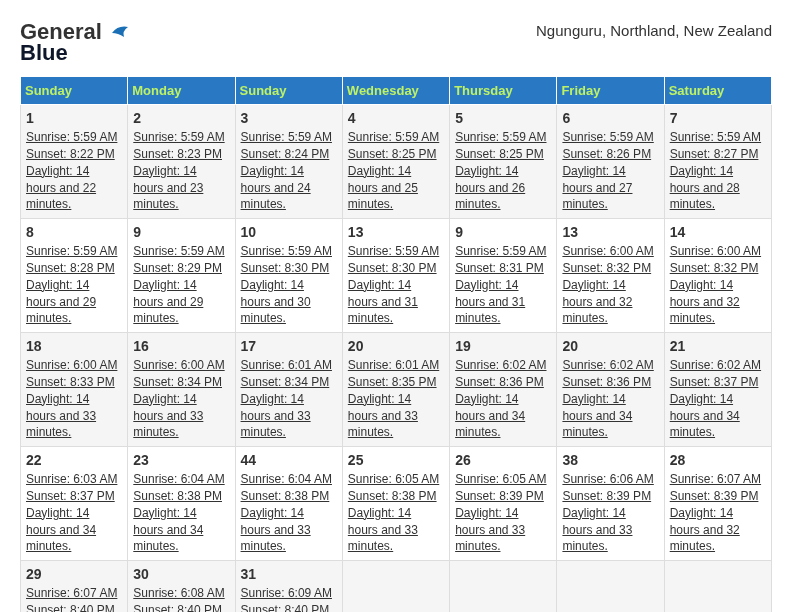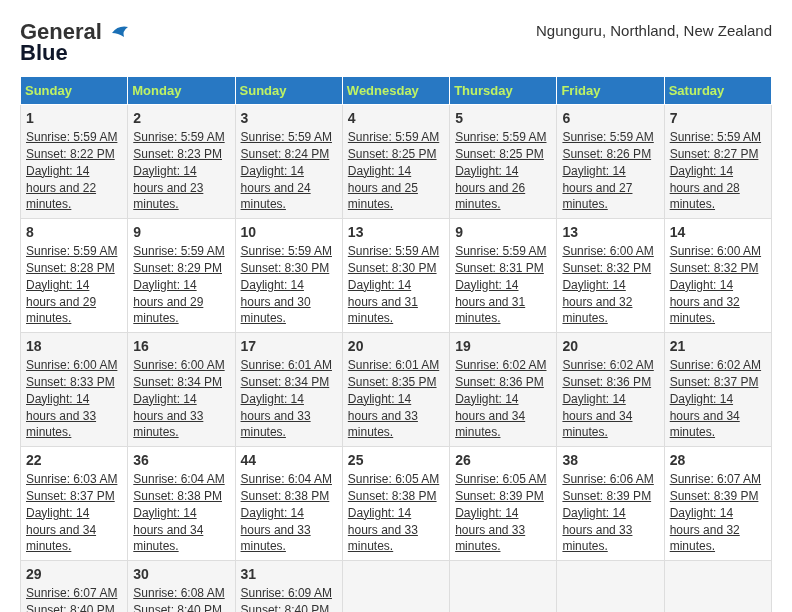--- a/index.html
+++ b/index.html
@@ -288,21 +288,21 @@
       <tr>
         <td>
           <span class="day-num">22</span>
           <div class="day-info">
             Sunrise: 6:03 AM<br>
             Sunset: 8:37 PM<br>
             Daylight: 14 hours and&nbsp;34 minutes.
           </div>
         </td>
         <td>
-          <span class="day-num">36</span>
+          <span class="day-num">23</span>
           <div class="day-info">
             Sunrise: 6:04 AM<br>
             Sunset: 8:38 PM<br>
             Daylight: 14 hours and&nbsp;34 minutes.
           </div>
         </td>
         <td>
           <span class="day-num">44</span>
           <div class="day-info">
             Sunrise: 6:04 AM<br>

